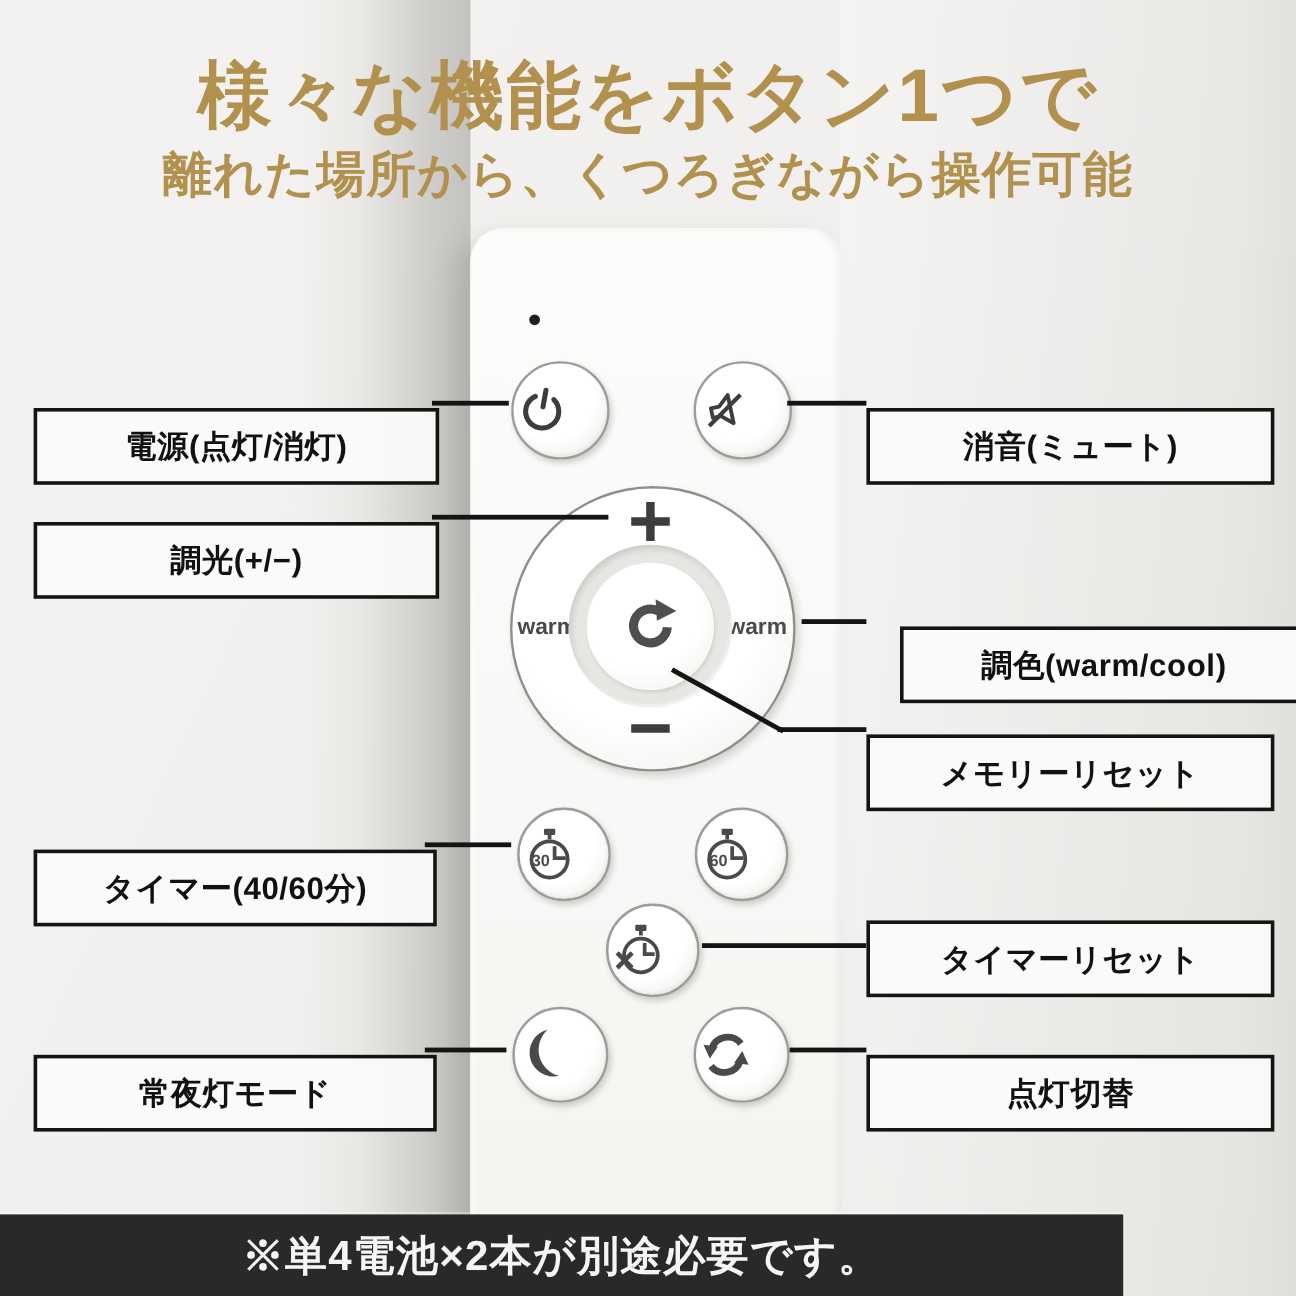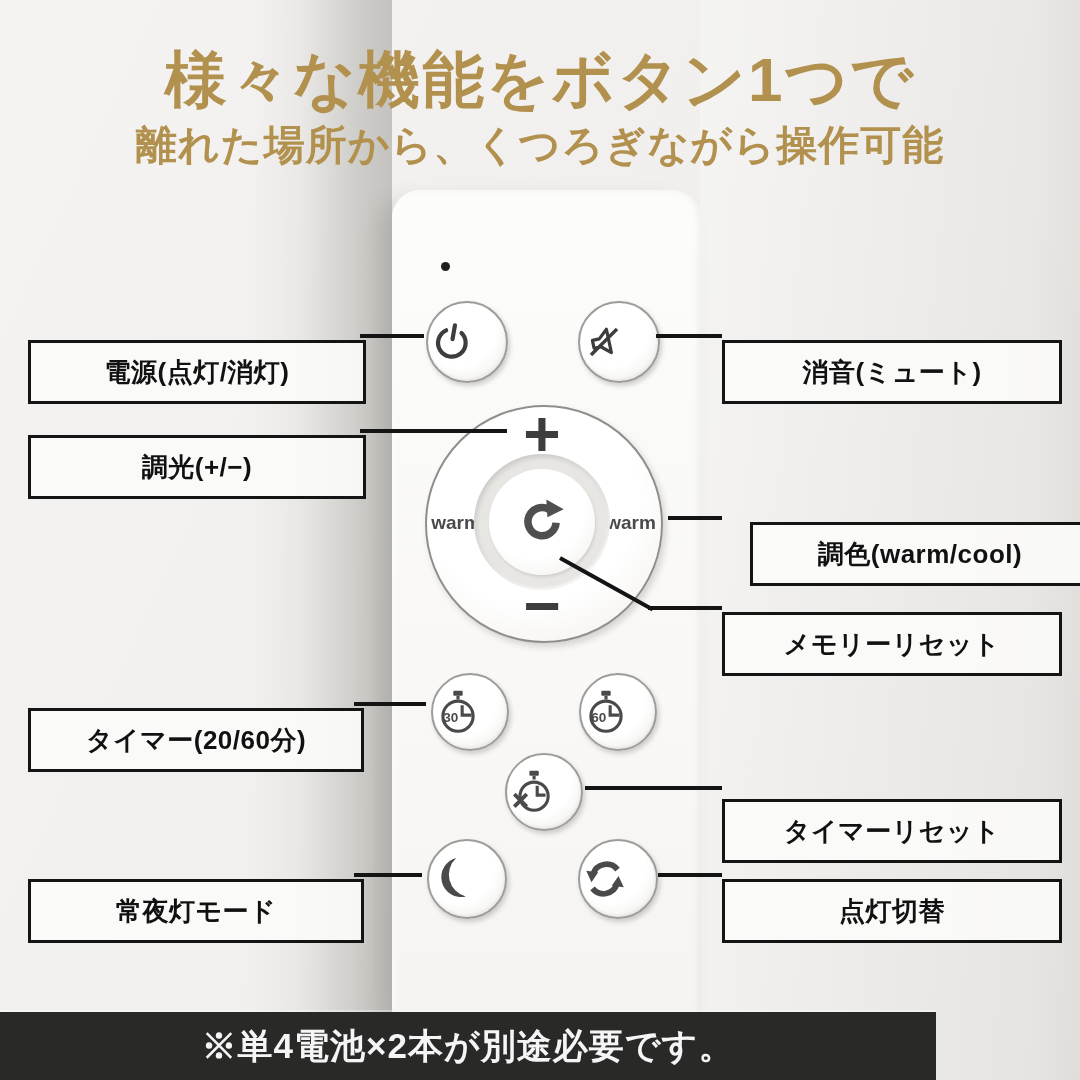--- a/index.html
+++ b/index.html
@@ -211,35 +211,35 @@
   <div class="line" style="left:354px;top:873px;width:68px;"></div>
   <div class="line" style="left:658px;top:873px;width:64px;"></div>
 
   <div class="callout" style="left:28px;top:306px;width:332px;">
       <span>電源(点灯/消灯)</span>
     </div>
   <div class="callout" style="left:28px;top:401px;width:332px;">
       <span>調光(+/−)</span>
     </div>
   <div class="callout" style="left:28px;top:674px;width:330px;">
-      <span>タイマー(20/60分)</span>
+      <span>タイマー(40/60分)</span>
     </div>
   <div class="callout" style="left:722px;top:306px;width:334px;">
       <span>消音(ミュート)</span>
     </div>
   <div class="callout" style="left:28px;top:845px;width:330px;">
       <span>常夜灯モード</span>
     </div>
   <div class="callout" style="left:750px;top:488px;width:334px;">
       <span>調色(warm/cool)</span>
     </div>
   <div class="callout" style="left:722px;top:578px;width:334px;">
       <span>メモリーリセット</span>
     </div>
-  <div class="callout" style="left:722px;top:765px;width:334px;text-align:center;">
+  <div class="callout" style="left:722px;top:733px;width:334px;text-align:center;">
       <span>タイマーリセット</span>
     </div>
   <div class="callout" style="left:722px;top:845px;width:334px;">
       <span>点灯切替</span>
     </div>
 
   <div class="footer">
     <span>※単4電池×2本が別途必要です。</span>
   </div>
 

